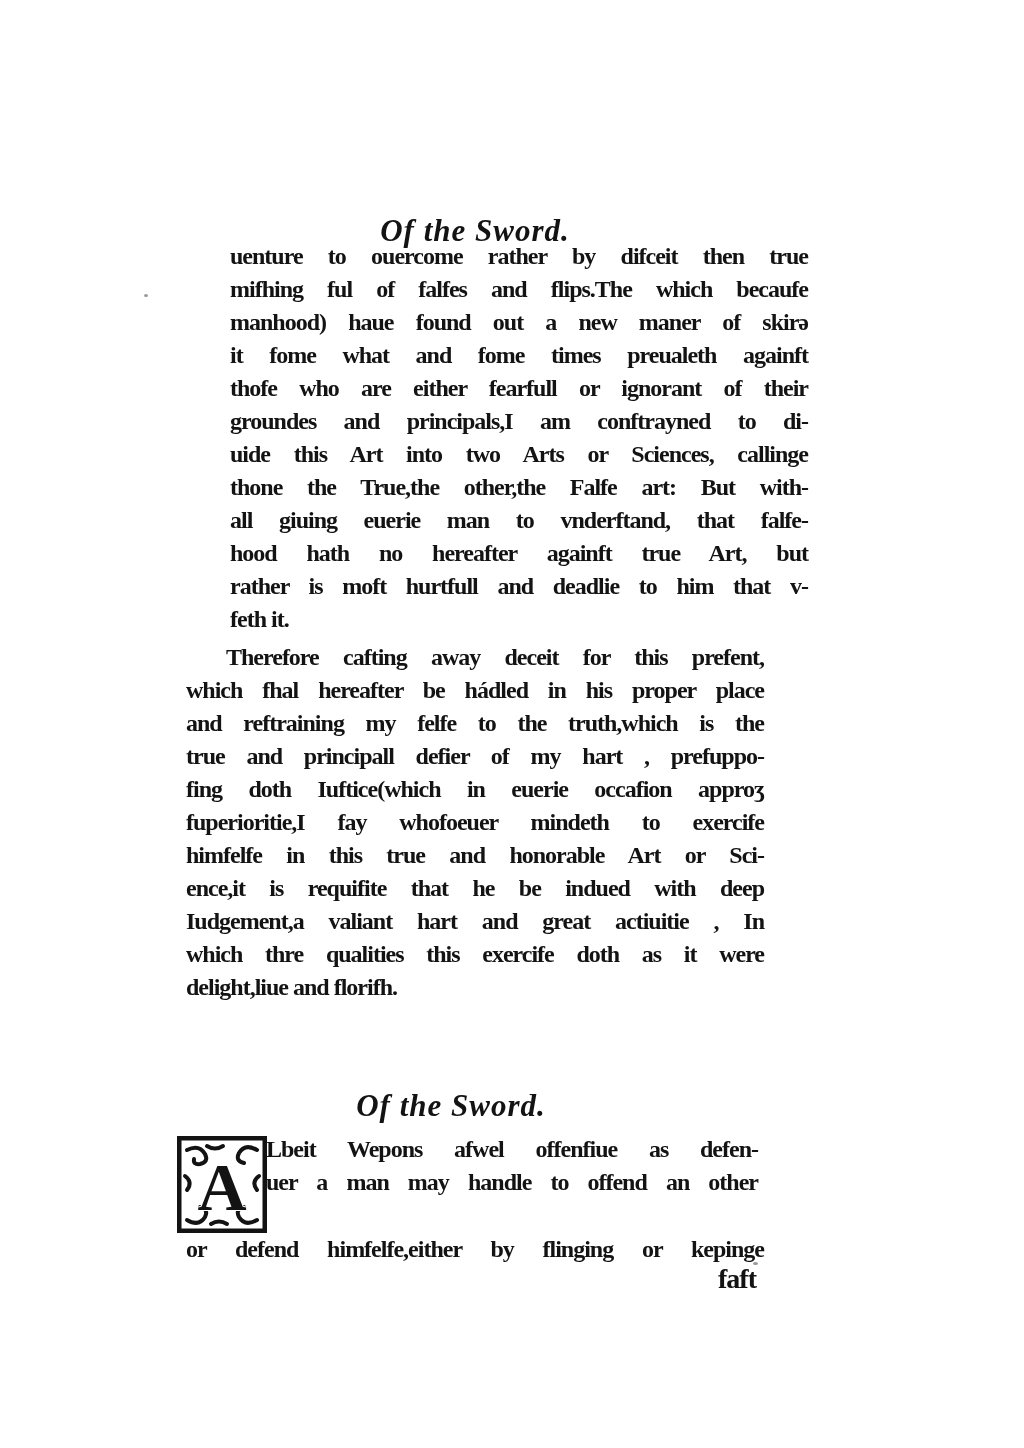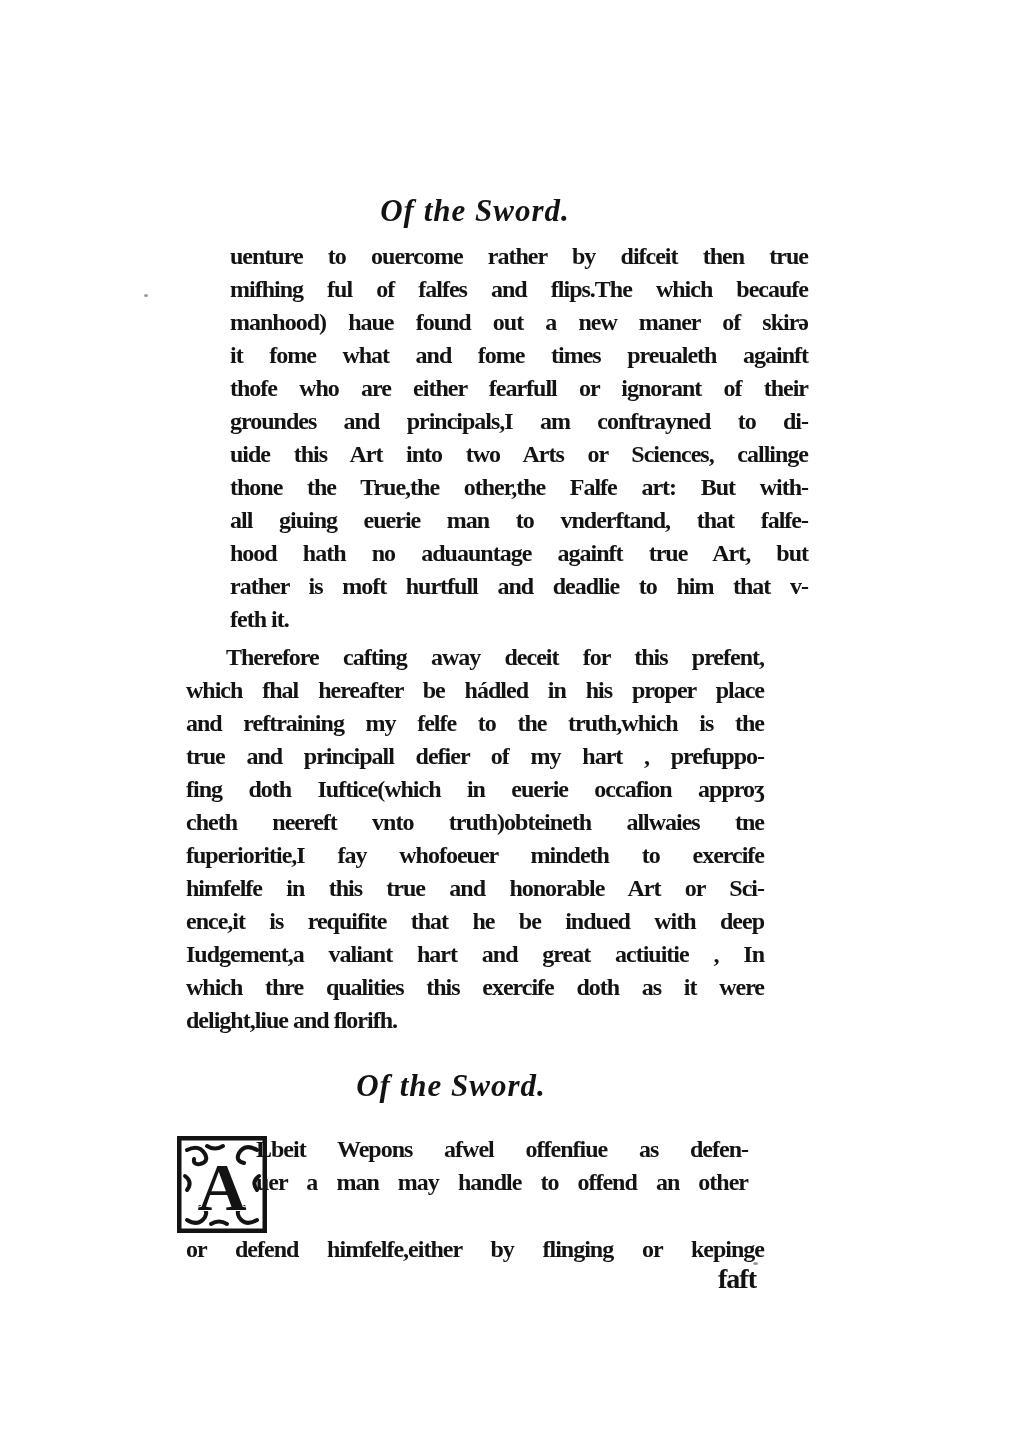--- a/index.html
+++ b/index.html
@@ -13,31 +13,32 @@
     overflow: hidden;
   }
   .heading {
     position: absolute;
     font-style: italic;
     font-weight: bold;
     font-size: 31px;
     text-align: center;
     letter-spacing: 1px;
     white-space: nowrap;
+    margin-top: 20px;
   }
   .h1 { top: 193px; left: 186px; width: 578px; }
   .h2 { top: 1068px; left: 186px; width: 530px; }
   .col {
     position: absolute;
     left: 186px;
     width: 578px;
   }
   .p1 { top: 240px; margin-left: 44px; }
   .p2 { top: 641px; }
-  .p3a { top: 1133px; left: 256px; width: 492px; }
+  .p3a { top: 1133px; left: 266px; width: 492px; }
   .p3b { top: 1233px; }
   .line {
     font-size: 24px;
     font-weight: bold;
     line-height: 33px;
     height: 33px;
     letter-spacing: -1px;
     white-space: nowrap;
     text-align: justify;
     text-align-last: justify;
@@ -80,32 +81,31 @@
   <div class="col p1">
       <div class="line">uenture to ouercome rather by difceit then true</div>
       <div class="line">mifhing ful of falfes and flips.The which becaufe</div>
       <div class="line">manhood) haue found out a new maner of skirə</div>
       <div class="line">it fome what and fome times preualeth againft</div>
       <div class="line">thofe who are either fearfull or ignorant of their</div>
       <div class="line">groundes and principals,I am conftrayned to di-</div>
       <div class="line">uide this Art into two Arts or Sciences, callinge</div>
       <div class="line">thone the True,the other,the Falfe art: But with-</div>
       <div class="line">all giuing euerie man to vnderftand, that falfe-</div>
-      <div class="line">hood hath no aduauntage againft true Art, but</div>
+      <div class="line">hood hath no hereafter againft true Art, but</div>
       <div class="line">rather is moft hurtfull and deadlie to him that v-</div>
       <div class="line last">feth it.</div>
     </div>
 
   <div class="col p2">
       <div class="line">Therefore cafting away deceit for this prefent,</div>
       <div class="line">which fhal hereafter be hádled in his proper place</div>
       <div class="line">and reftraining my felfe to the truth,which is the</div>
       <div class="line">true and principall defier of my hart , prefuppo-</div>
       <div class="line">fing doth Iuftice(which in euerie occafion approʒ</div>
-      <div class="line">cheth neereft vnto truth)obteineth allwaies tne</div>
       <div class="line">fuperioritie,I fay whofoeuer mindeth to exercife</div>
       <div class="line">himfelfe in this true and honorable Art or Sci-</div>
       <div class="line">ence,it is requifite that he be indued with deep</div>
       <div class="line">Iudgement,a valiant hart and great actiuitie , In</div>
       <div class="line">which thre qualities this exercife doth as it were</div>
       <div class="line last">delight,liue and florifh.</div>
     </div>
 
   <div class="heading h2">Of the Sword.</div>
 

